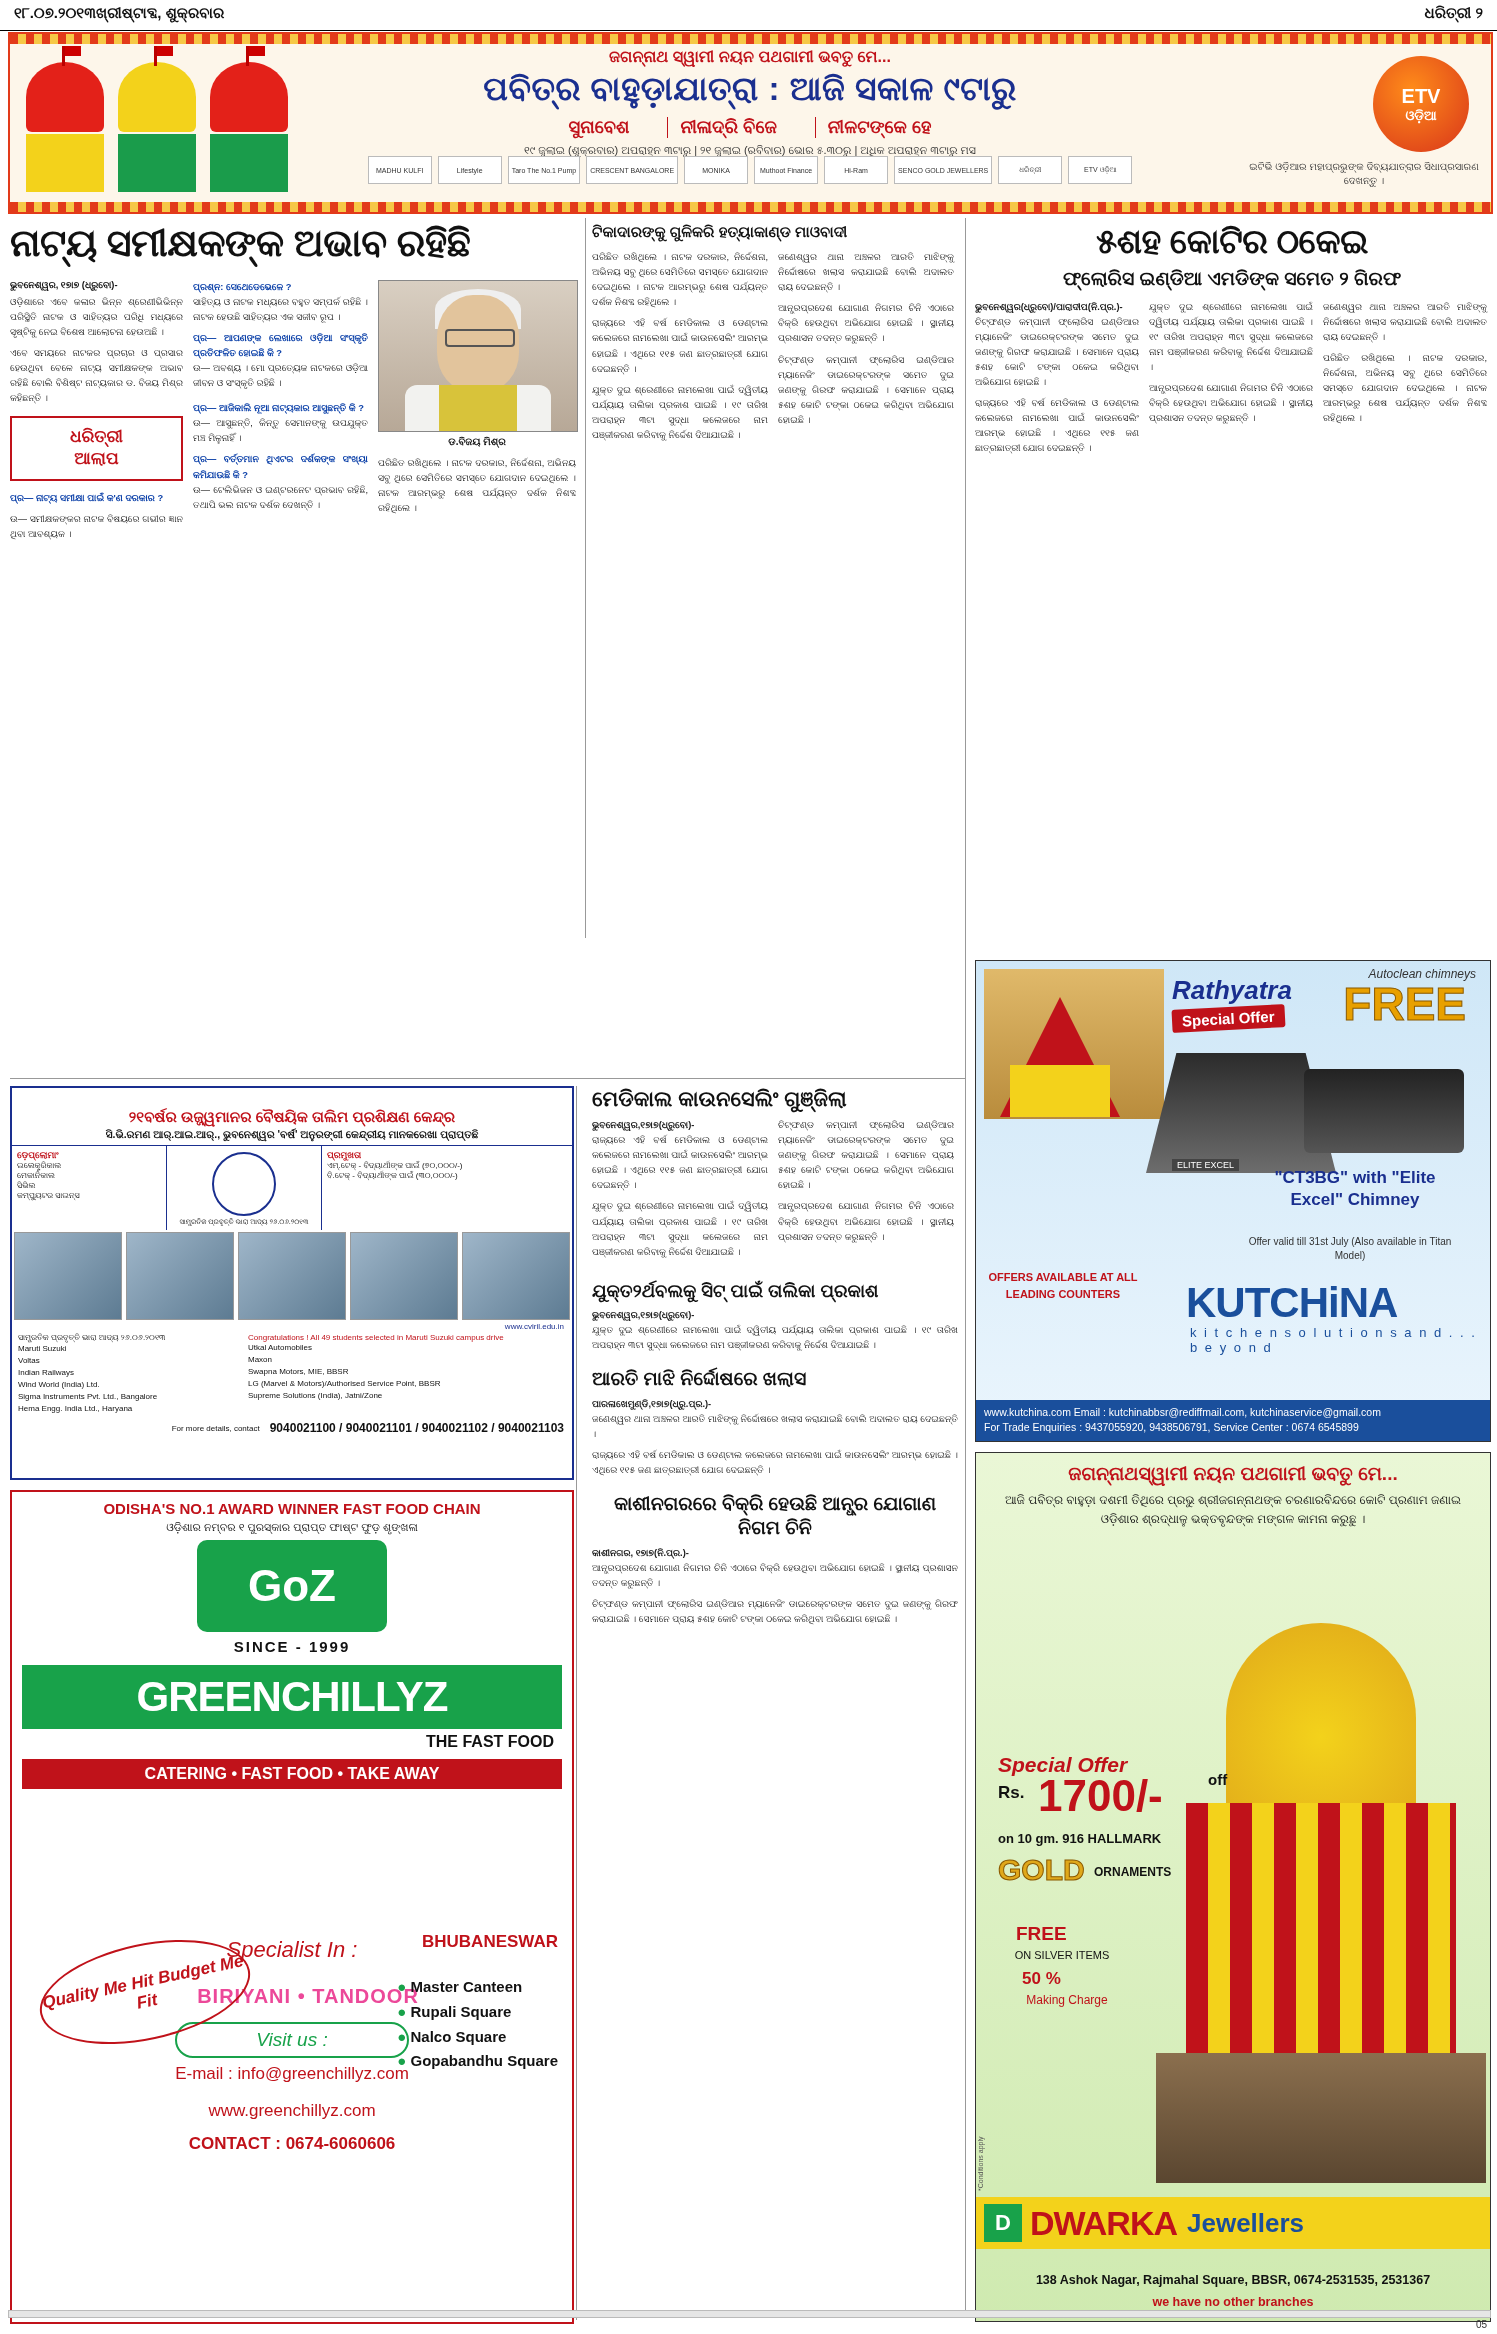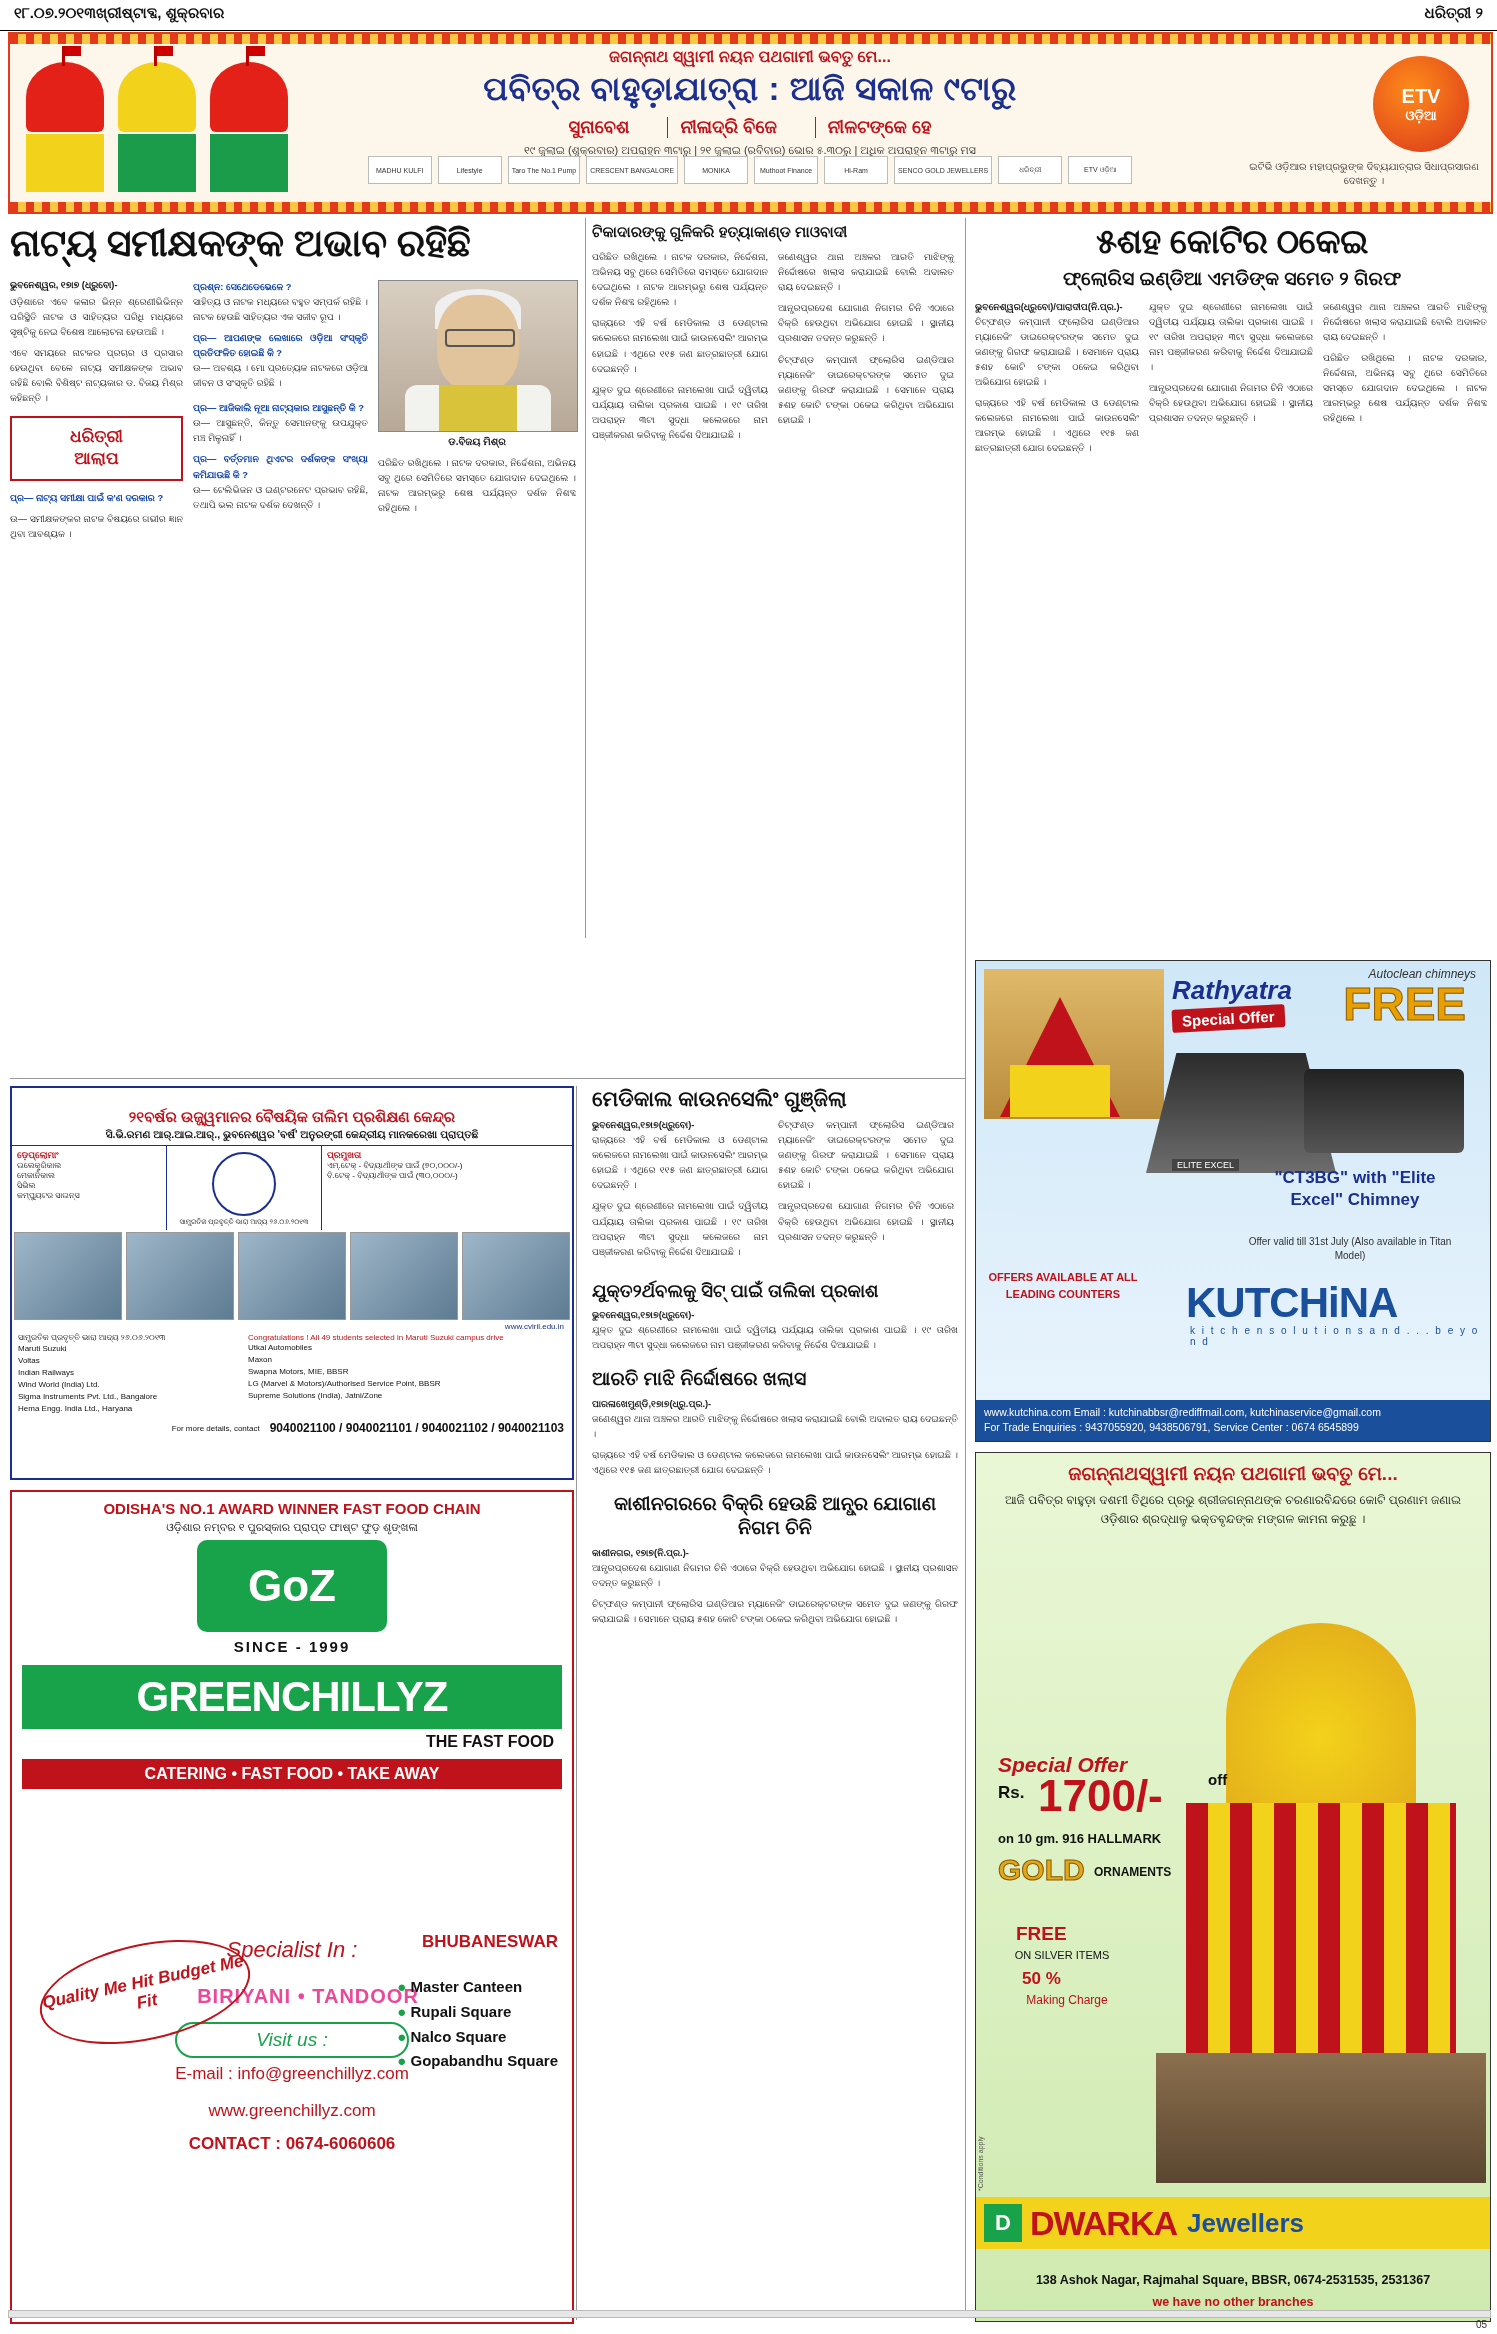--- a/index.html
+++ b/index.html
@@ -98,21 +98,21 @@
   .kut-rath{position:absolute;left:16px;top:28px;width:120px;height:120px;background:#c0121a;clip-path:polygon(50% 0,100% 100%,0 100%);}
   .rath-band{position:absolute;left:26px;top:96px;width:100px;height:52px;background:#f3d21b;}
   .kut-title{position:absolute;left:196px;top:14px;font-size:26px;font-weight:bold;color:#1a2f8f;font-style:italic;}
   .kut-off{position:absolute;left:196px;top:46px;background:#c0121a;color:#fff;font-size:15px;font-weight:bold;padding:3px 10px;border-radius:3px;transform:rotate(-3deg);}
   .kut-free{position:absolute;right:24px;top:16px;font-size:46px;font-weight:bold;color:#e8a000;-webkit-text-stroke:1px #8b5a00;}
   .kut-hood{position:absolute;left:170px;top:92px;width:190px;height:120px;background:linear-gradient(#2b2b2b,#6d6d6d);clip-path:polygon(0 100%,16% 0,84% 0,100% 100%);}
   .kut-stove{position:absolute;right:26px;top:108px;width:160px;height:84px;background:linear-gradient(#222,#555);border-radius:6px;}
   .kut-ct{position:absolute;right:30px;top:206px;width:210px;text-align:center;font-size:17px;font-weight:bold;color:#1a2f8f;line-height:1.3;}
   .kut-valid{position:absolute;right:30px;top:274px;width:220px;text-align:center;font-size:10px;color:#333;line-height:1.4;}
   .kut-brand{position:absolute;left:210px;top:318px;font-size:42px;font-weight:bold;color:#1a4f9c;letter-spacing:-1px;}
-  .kut-sub{position:absolute;left:214px;top:364px;font-size:10px;color:#1a4f9c;letter-spacing:2px;}
+  .kut-sub{position:absolute;left:214px;top:364px;font-size:13px;color:#1a4f9c;letter-spacing:2px;}
   .kut-offers{position:absolute;left:12px;top:308px;width:150px;font-size:11px;font-weight:bold;color:#c0121a;text-align:center;line-height:1.5;}
   .kut-bar{position:absolute;left:0;bottom:0;width:100%;background:#1a4f9c;color:#fff;font-size:10.5px;padding:5px 8px;box-sizing:border-box;line-height:1.5;}
 
   
   .ad-dw{left:975px;top:1452px;width:514px;height:868px;border:1px solid #333;background:linear-gradient(#eaf7d6,#cfeab0);}
   .dw-head{text-align:center;color:#c0121a;font-size:19px;font-weight:bold;padding:10px 6px 2px;}
   .dw-sub{text-align:center;font-size:12px;line-height:1.6;color:#111;padding:4px 16px;}
   .dw-rath{position:absolute;right:4px;top:170px;width:330px;height:560px;}
   .dw-dome{position:absolute;left:70px;top:0;width:190px;height:190px;background:radial-gradient(circle at 50% 60%,#f3d21b,#e0a81a);border-radius:50% 50% 0 0;}
   .dw-body{position:absolute;left:30px;top:180px;width:270px;height:250px;background:repeating-linear-gradient(90deg,#c0121a 0 22px,#f3d21b 22px 44px);}

